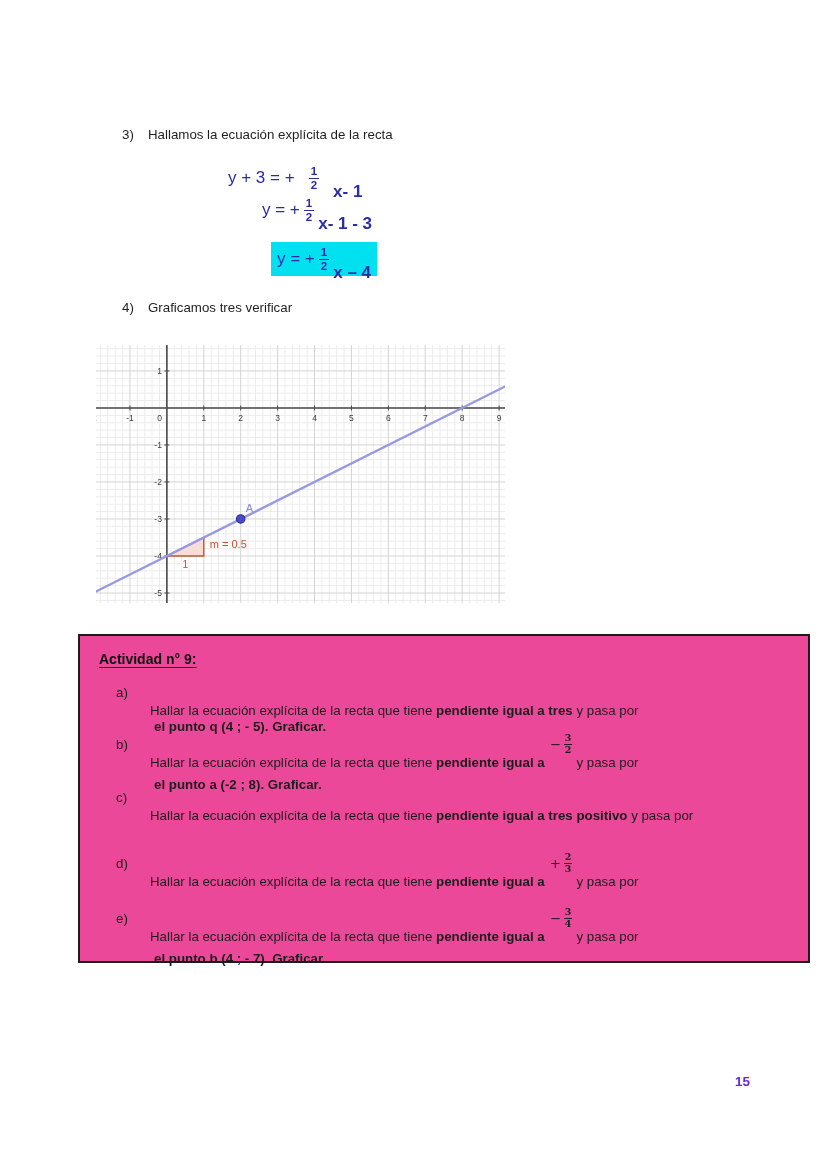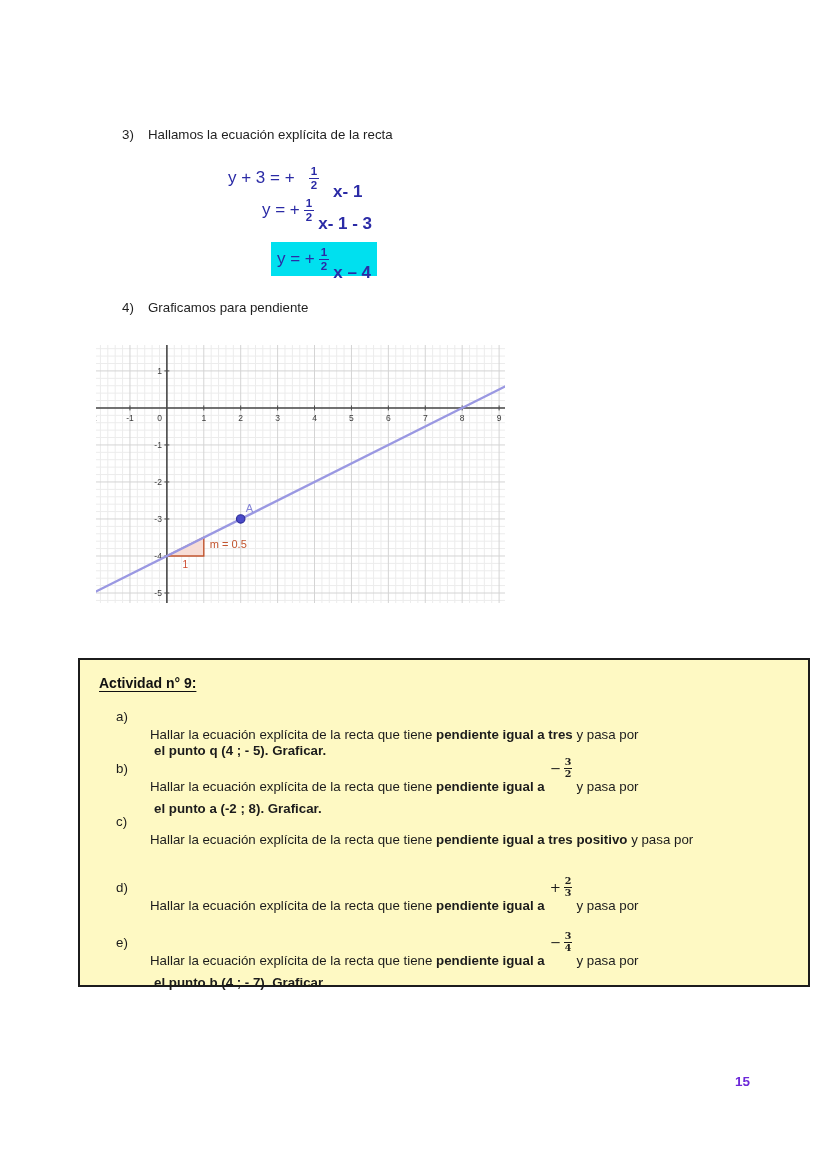--- a/index.html
+++ b/index.html
@@ -22,22 +22,22 @@
   .eq-highlight { padding:2px 6px; height:34px; }
   
   .graph { position:absolute; left:96px; top:345px; width:409px; height:258px;
            overflow:hidden; background:#ffffff; }
   .graph svg { display:block; }
   .tick { font:8.5px "Liberation Sans", sans-serif; fill:#3c3c3c; }
   .slope-label { font:11px "Liberation Sans", sans-serif; }
   .run-label { font:10px "Liberation Sans", sans-serif; }
   .point-label { font:11px "Liberation Sans", sans-serif; }
   
-  .activity-box { position:absolute; left:78px; top:658px; width:732px; height:329px;
-                  border:2px solid #1c1c1c; background:#fef9c3; }
+  .activity-box { position:absolute; left:78px; top:634px; width:732px; height:329px;
+                  border:2px solid #1c1c1c; background:#ec4899; }
   .activity-title { position:absolute; left:19px; top:15px; font-size:14px; font-weight:700;
                     text-decoration:underline; text-underline-offset:3px; color:#111; }
   .act-item { position:absolute; left:36px; font-size:13.3px; color:#1c1c1c; }
   .act-line1 { display:flex; align-items:center; height:17px; white-space:nowrap; }
   .act-line1.tall { height:30px; }
   .act-letter { width:34px; flex:0 0 34px; }
   .act-bold, .act-line2 { font-weight:700; }
   .act-line2 { margin-left:38px; margin-top:18px; white-space:nowrap; }
   .act-frac { display:inline-flex; flex-direction:column; align-items:center;
               font-family:"DejaVu Serif", serif; font-size:9.5px; font-weight:700;
@@ -80,21 +80,21 @@
     <span>y = +</span>
     <span class="frac">
         <span class="num">1</span>
         <span class="den">2</span>
       </span>
     <span class="eq-rhs">x – 4</span>
   </div>
 
   <div class="step" style="left:122px; top:300px;">
     <span class="step-num">4)</span>
-    <span>Graficamos para pendiente</span>
+    <span>Graficamos tres verificar</span>
   </div>
 
   <div class="graph">
     <svg id="graph-svg" width="409" height="258" viewBox="0 0 409 258">
         <line x1="4.429602888086638" y1="0" x2="4.429602888086638" y2="258" stroke="#ececec" stroke-width="1"></line>
         <line x1="11.81227436823104" y1="0" x2="11.81227436823104" y2="258" stroke="#ececec" stroke-width="1"></line>
         <line x1="19.194945848375443" y1="0" x2="19.194945848375443" y2="258" stroke="#ececec" stroke-width="1"></line>
         <line x1="26.577617328519846" y1="0" x2="26.577617328519846" y2="258" stroke="#ececec" stroke-width="1"></line>
         <line x1="41.34296028880865" y1="0" x2="41.34296028880865" y2="258" stroke="#ececec" stroke-width="1"></line>
         <line x1="48.72563176895305" y1="0" x2="48.72563176895305" y2="258" stroke="#ececec" stroke-width="1"></line>

